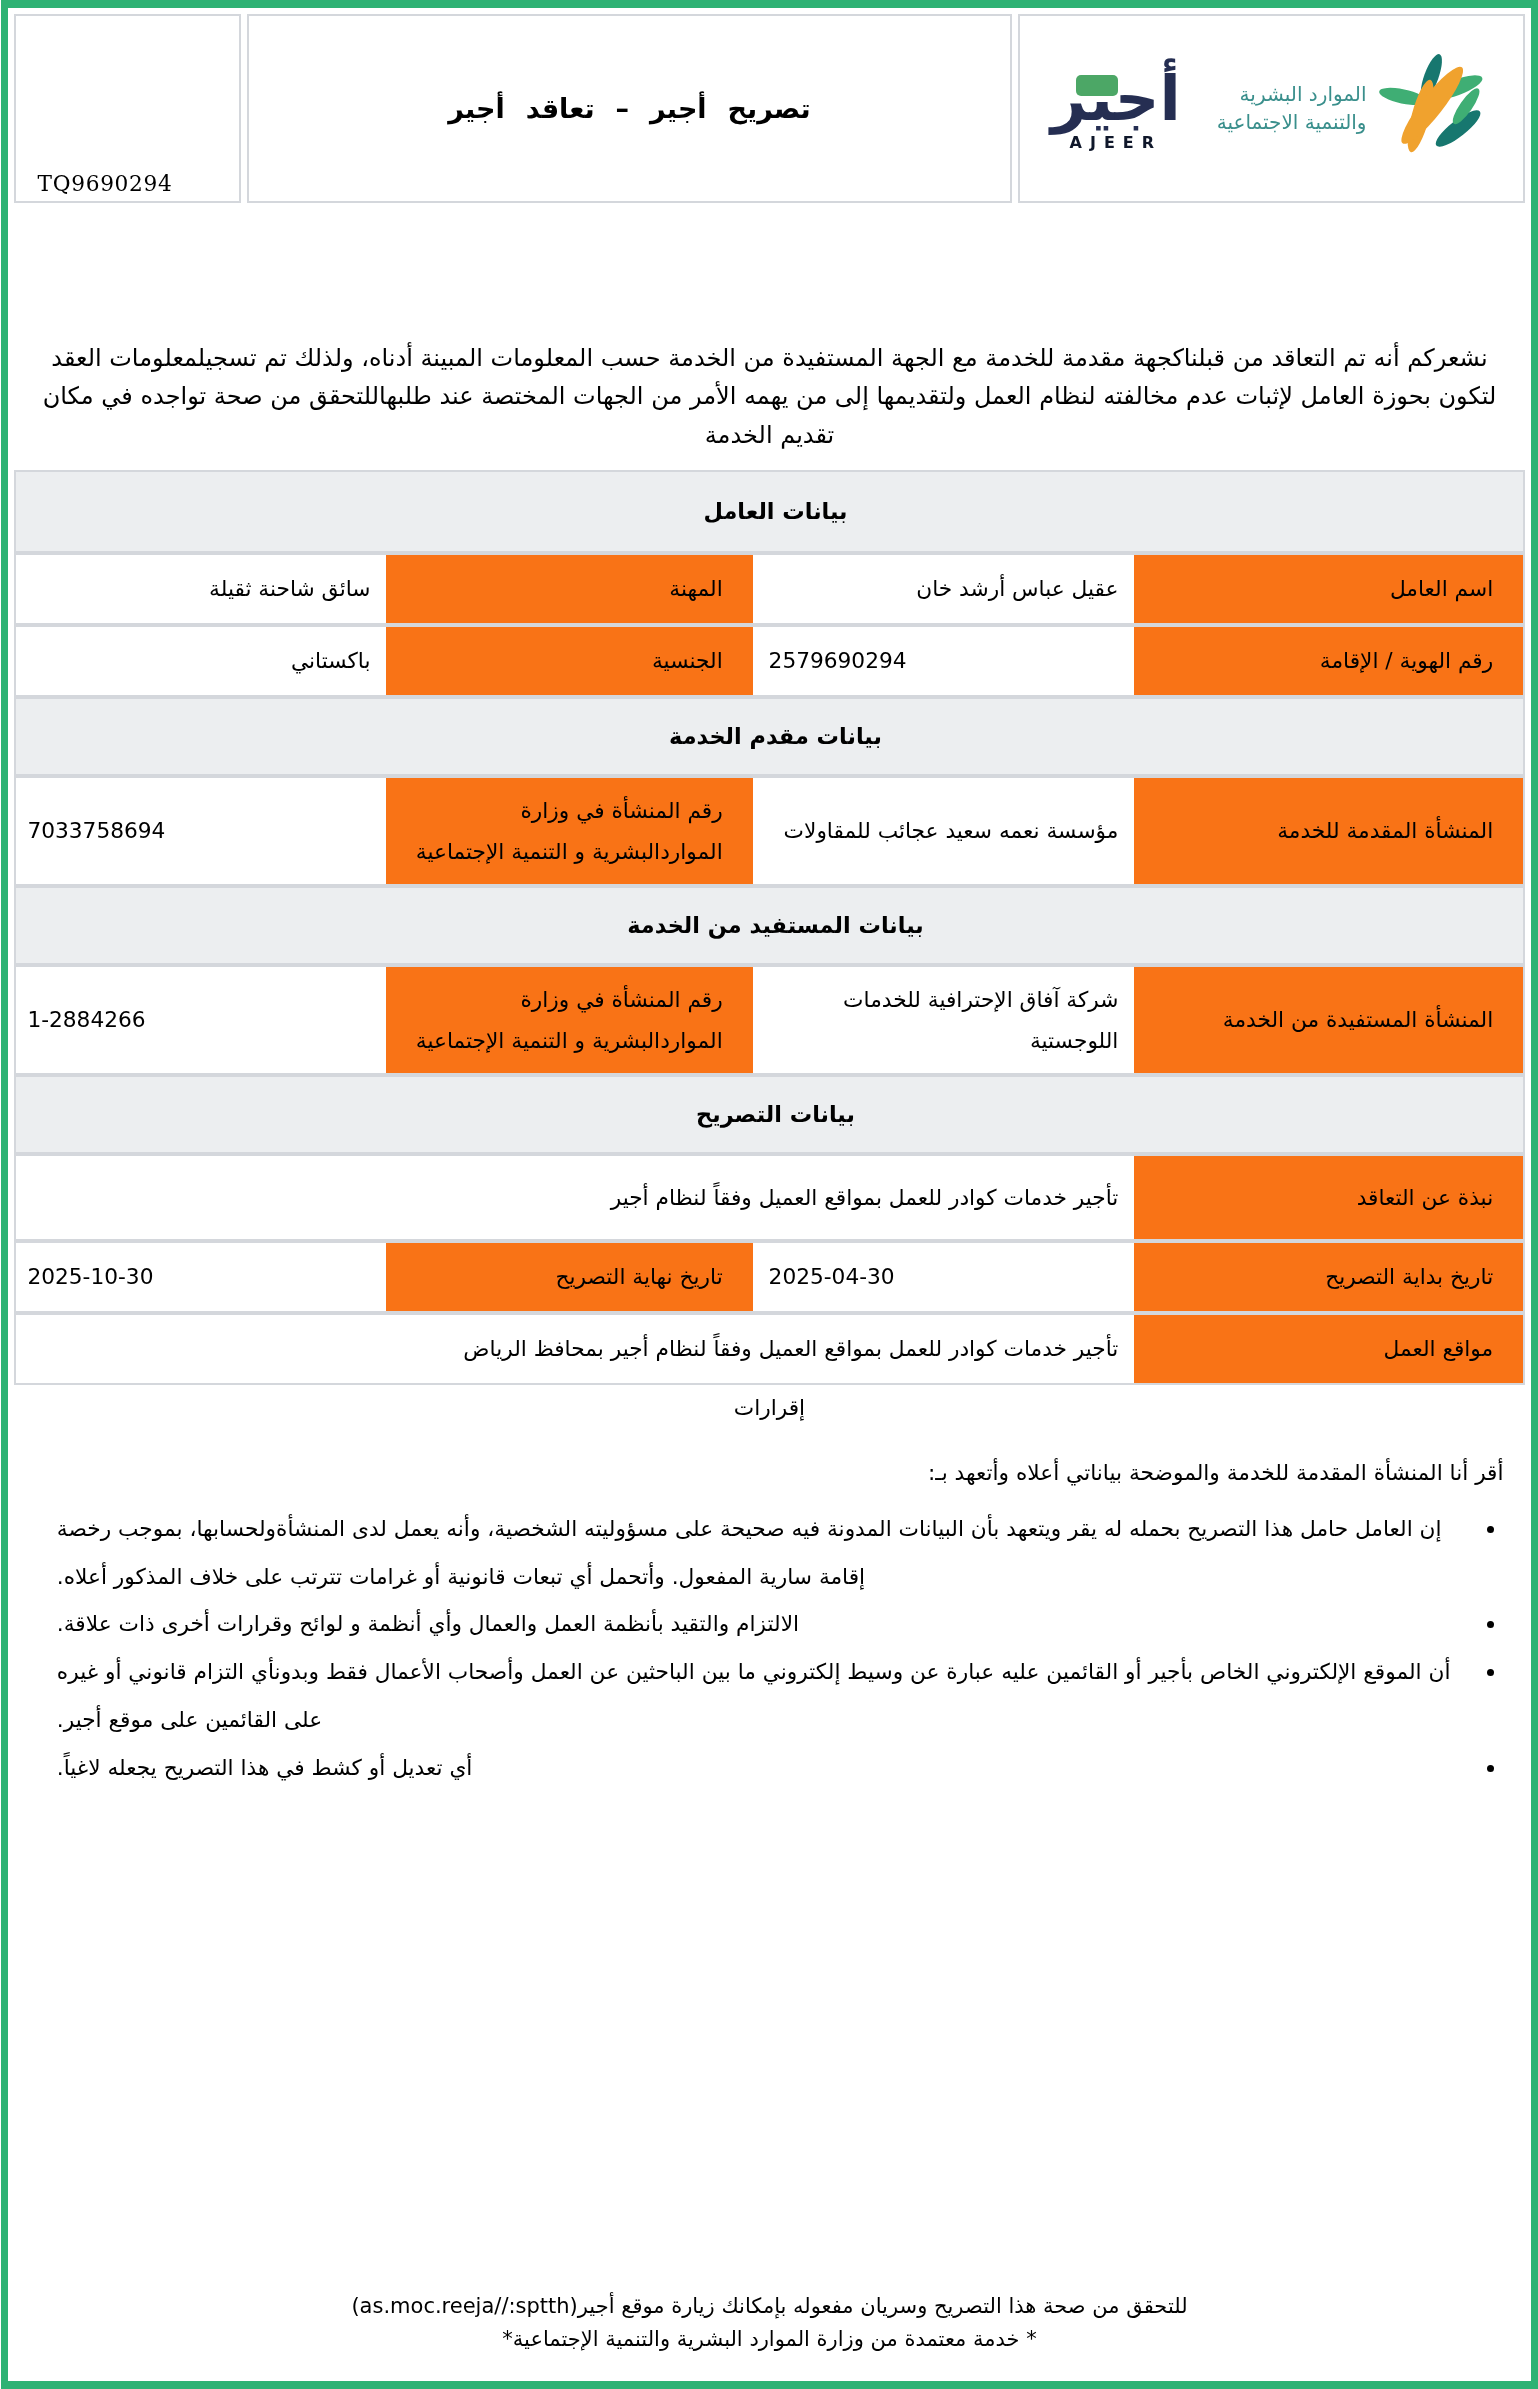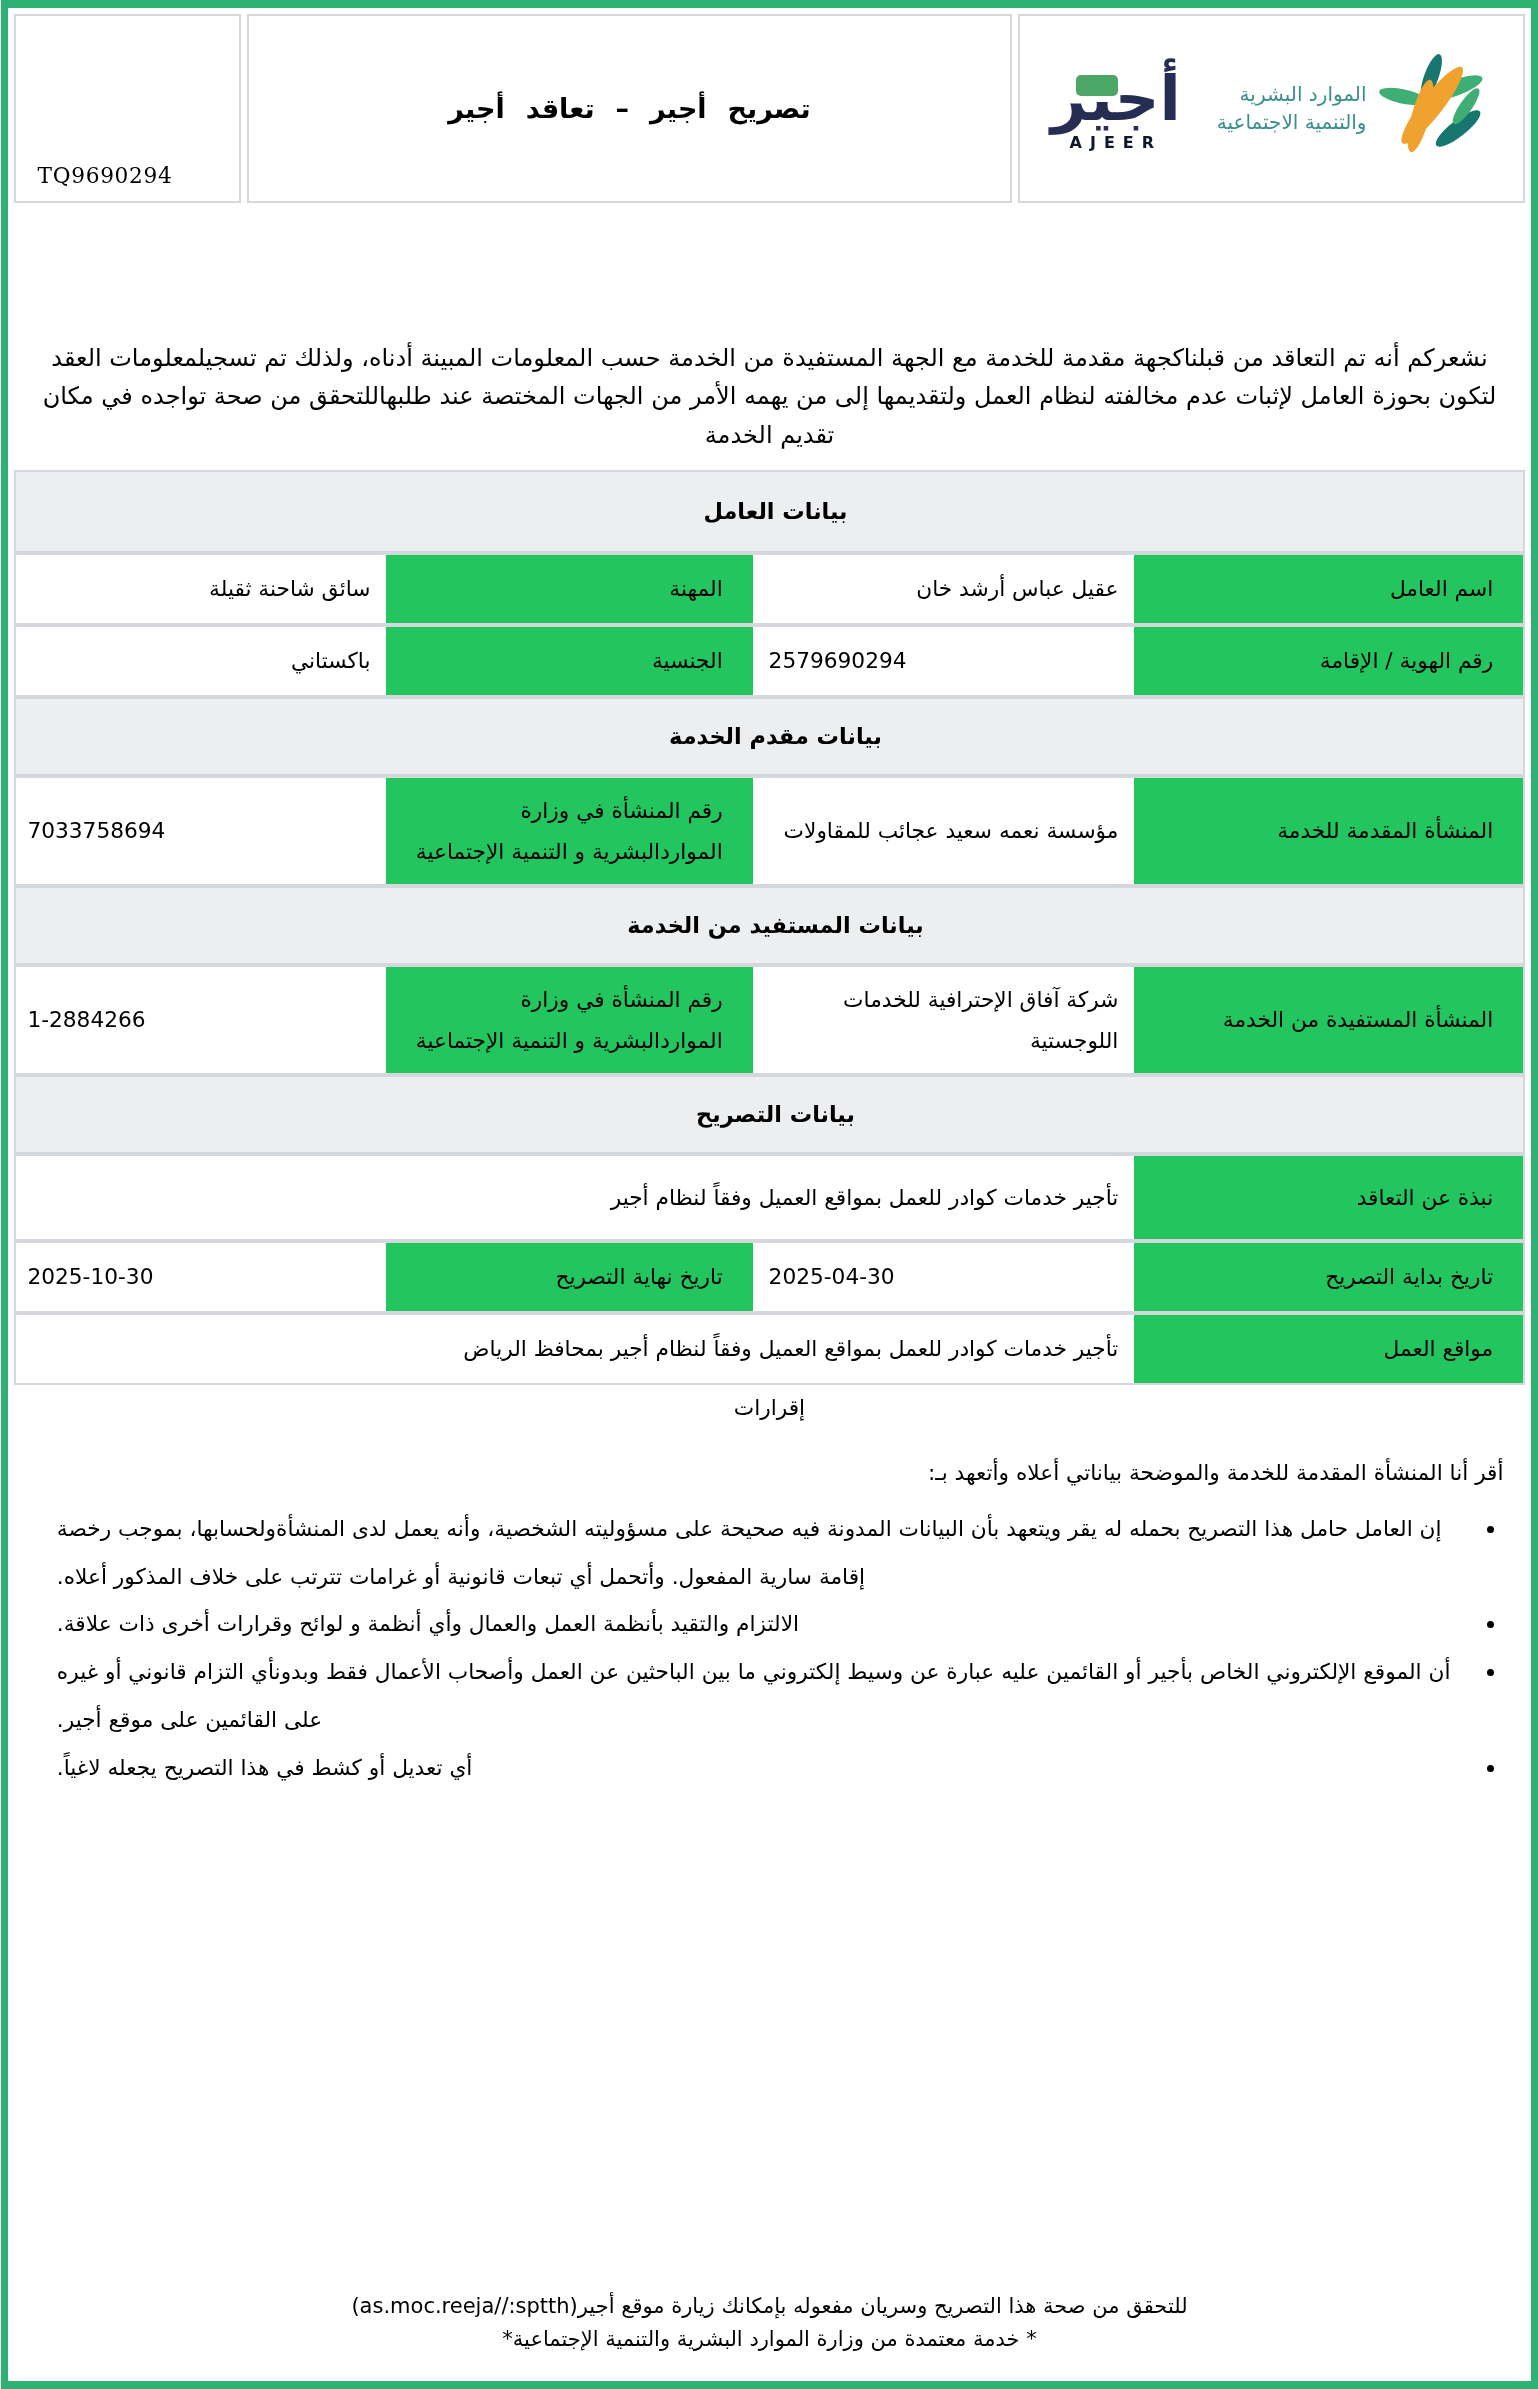--- a/index.html
+++ b/index.html
@@ -28,21 +28,21 @@
     background: #fff;
     position: relative;
   }
   .hbox-tq    { flex: 0 0 227px; }
   .hbox-title { flex: 1; display: flex; align-items: center; justify-content: center; }
   .hbox-logos { flex: 0 0 507px; display: flex; align-items: center; justify-content: center; gap: 36px; direction: ltr; }
 
   .tq-number {
     position: absolute;
     left: 21.7px;
-    bottom: 13px;
+    bottom: 5px;
     font-family: "DejaVu Serif", serif;
     font-size: 21.7px;
     letter-spacing: 0.7px;
     direction: ltr;
   }
   .doc-title {
     font-size: 27px;
     font-weight: bold;
     word-spacing: 11.6px;
     direction: rtl;
@@ -110,21 +110,21 @@
     font-size: 22.4px;
     font-weight: bold;
     padding-left: 12px;
   }
   .cell {
     display: flex; align-items: center;
     font-size: 21.7px;
     line-height: 1.9;
   }
   .lbl {
-    background: #22c55e;
+    background: #f97316;
     padding: 7.2px 30px 7.2px 8.7px;
     justify-content: flex-start;
   }
   .val {
     background: #ffffff;
     padding: 7.2px 11.6px;
     justify-content: flex-start;
     text-align: right;
   }
   .num { direction: ltr; }

